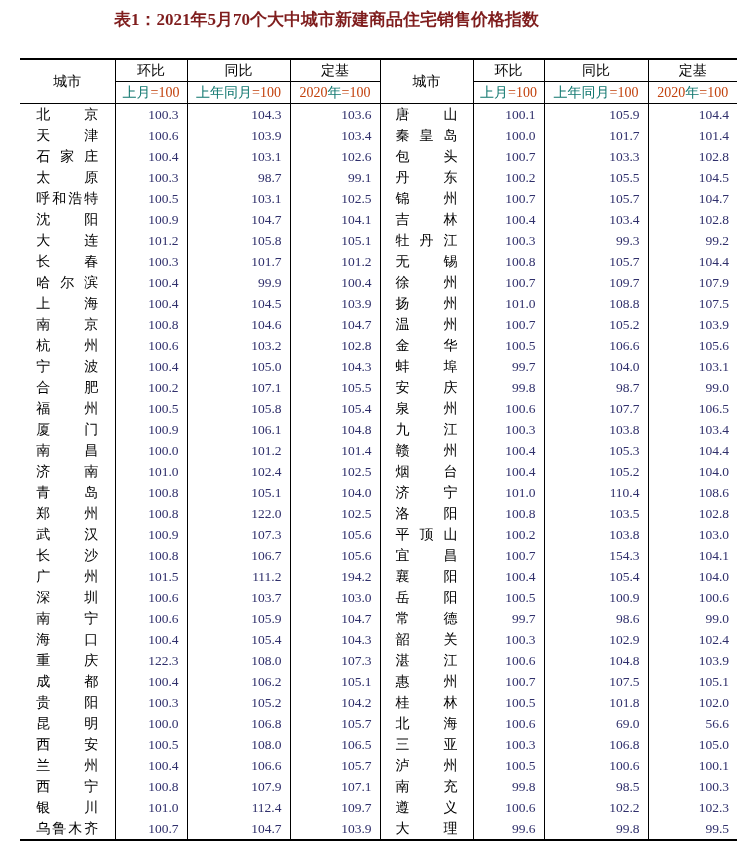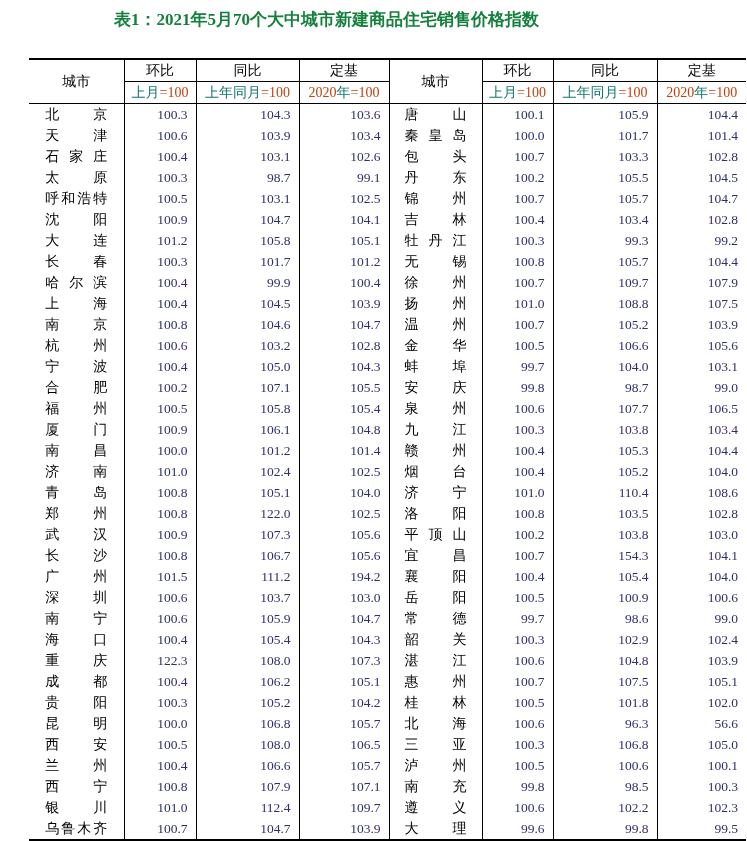--- a/index.html
+++ b/index.html
@@ -4,24 +4,24 @@
 <style>
   html,body { margin:0; padding:0; }
   body {
     width:747px; height:841px; background:#ffffff; position:relative;
     font-family:"Liberation Serif", serif; color:#000;
     -webkit-font-smoothing:antialiased;
   }
   .page { position:absolute; inset:0; overflow:hidden; }
   .page-title {
     position:absolute; top:8px; left:0; width:653px;
-    text-align:center; font-size:17px; font-weight:bold; color:#15803d;
+    text-align:center; font-size:17px; font-weight:bold; color:#7f1d1d;
   }
   table.price-table {
-    position:absolute; left:29px; top:58px; width:717px;
+    position:absolute; left:20px; top:58px; width:717px;
     table-layout:fixed; border-collapse:collapse;
     border-top:2.5px solid #000; border-bottom:2.5px solid #000;
   }
   .price-table th, .price-table td {
     padding:0; height:21px; line-height:21px; overflow:hidden;
     font-weight:normal; vertical-align:middle;
   }
   
   .price-table th, .price-table td { border-right:1px solid #000; }
   .price-table tr > th:last-child, .price-table tr > td:last-child { border-right:none; }
@@ -373,21 +373,21 @@
           <td class="num">101.8</td>
           <td class="num">102.0</td>
         </tr>
         <tr>
           <td class="city-cell"><span class="city-inner">昆明</span></td>
           <td class="num">100.0</td>
           <td class="num">106.8</td>
           <td class="num">105.7</td>
           <td class="city-cell"><span class="city-inner">北海</span></td>
           <td class="num">100.6</td>
-          <td class="num">96.3</td>
+          <td class="num">69.0</td>
           <td class="num">56.6</td>
         </tr>
         <tr>
           <td class="city-cell"><span class="city-inner">西安</span></td>
           <td class="num">100.5</td>
           <td class="num">108.0</td>
           <td class="num">106.5</td>
           <td class="city-cell"><span class="city-inner">三亚</span></td>
           <td class="num">100.3</td>
           <td class="num">106.8</td>

